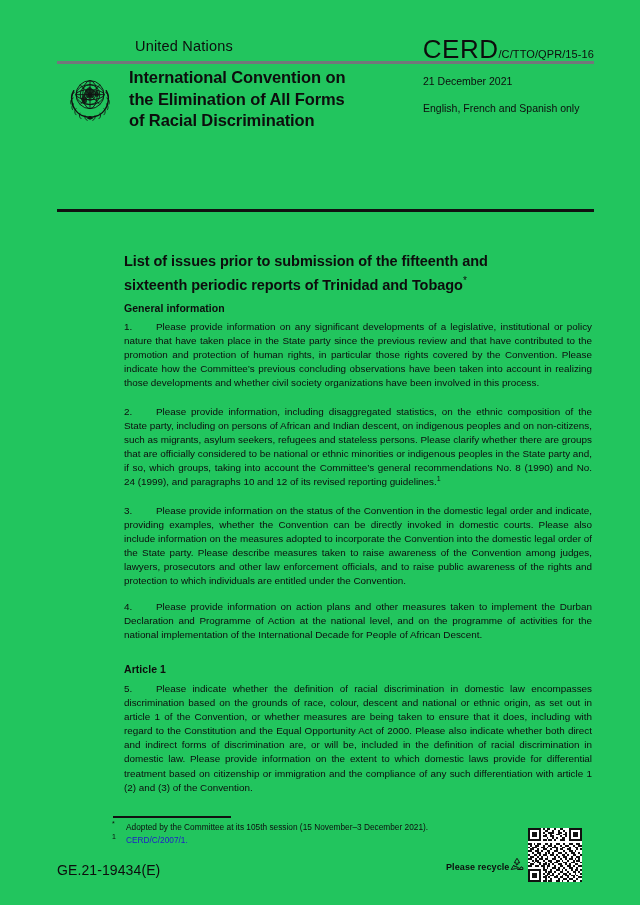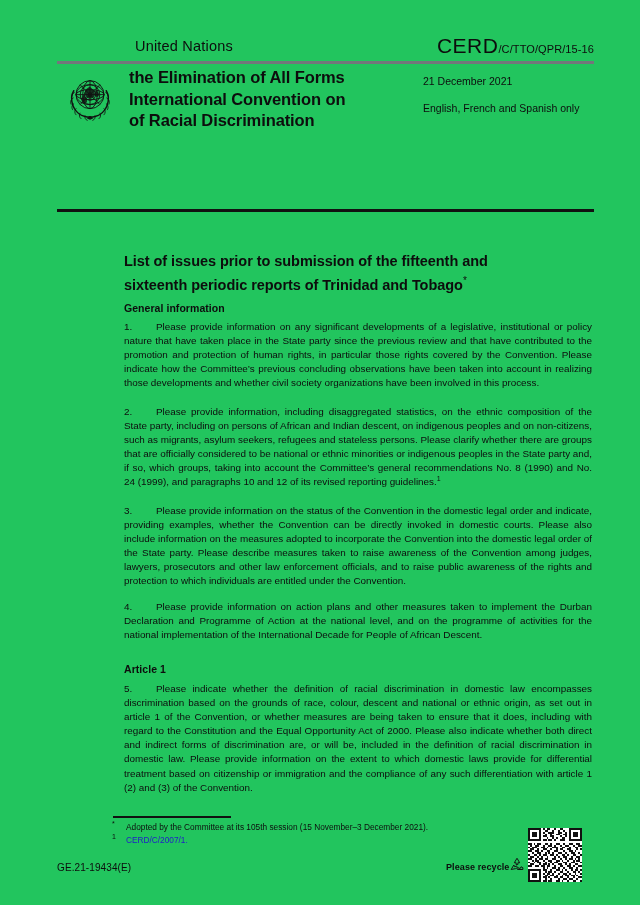--- a/index.html
+++ b/index.html
@@ -35,21 +35,21 @@
     white-space: nowrap;
   }
   .symbol {
     position: absolute;
     right: 0px;
     top: -4px;
     white-space: nowrap;
     text-align: right;
   }
   .symbol .sym-main {
-    font-size: 21px;
+    font-size: 26px;
     letter-spacing: 0.5px;
     margin-top: 32px;
   }
   .symbol .sym-sub {
     font-size: 11px;
     letter-spacing: 0.1px;
   }
   .rule-thin {
     position: absolute;
     left: 57px;
@@ -180,21 +180,21 @@
   }
   .footnotes .link {
     color: #2020c8;
   }
 
   
   .job-number {
     position: absolute;
     left: 57px;
     top: 862px;
-    font-size: 10px;
+    font-size: 14px;
     letter-spacing: 0.1px;
   }
   .recycle {
     position: absolute;
     left: 446px;
     top: 862px;
     font-size: 9px;
     font-weight: bold;
     letter-spacing: 0.1px;
   }
@@ -260,22 +260,22 @@
         <path d="M79 60 C83 63 83 68 81 71"></path>
           <path d="M75 69 C78 72 78 77 75 80"></path>
         <path d="M68 77 C70 80 69 85 66 87"></path>
           <path d="M59 82 C60 85 58 89 55 90"></path>
       </g>
       <path d="M44 86 L50 82 L56 86 L50 89 Z" fill="#111"></path>
     </svg>
   </div>
 
   <div class="conv-title">
+    <div>International Convention on</div>
     <div>the Elimination of All Forms</div>
-    <div>International Convention on</div>
     <div>of Racial Discrimination</div>
   </div>
 
   <div class="distr-block">
     <div>21 December 2021</div>
     <div class="gap"></div>
     <div>English, French and Spanish only</div>
   </div>
 
   <div class="rule-thick"></div>

